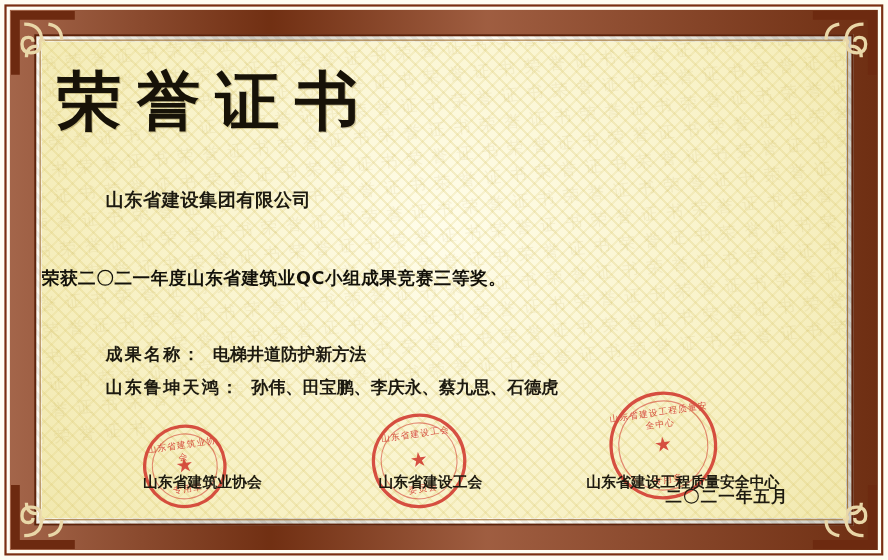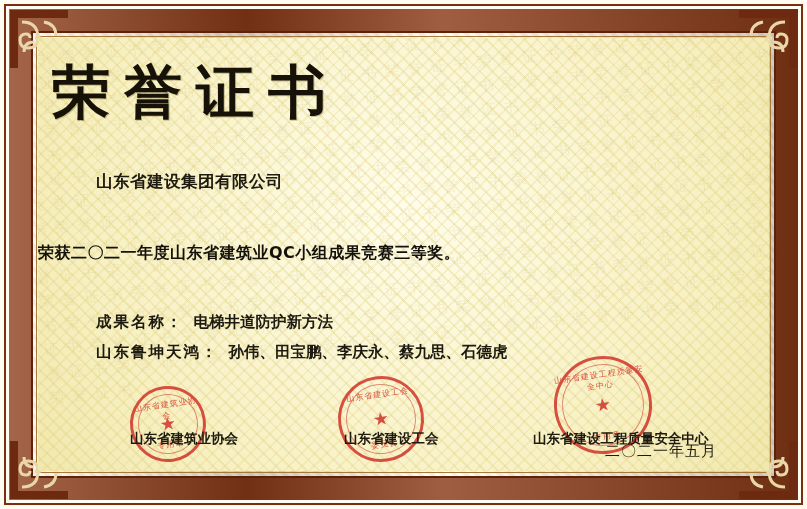--- a/index.html
+++ b/index.html
@@ -191,21 +191,21 @@
   }
   .issuer.i0 { left: 52px;  top: 44px; }
   .issuer.i1 { left: 266px; top: 44px; }
   .issuer.i2 { left: 455px; top: 44px; }
 
   .date-line {
     position: absolute;
     right: 52px;
     top: 404px;
     font-size: 15px;
-    font-weight: 400;
+    font-weight: 700;
     color: #1d1a10;
     font-family: "DejaVu Sans", sans-serif;
     letter-spacing: 1px;
   }
 
   
   .seal {
     position: absolute;
     border-radius: 50%;
     border: 3px solid #cf2c24;

